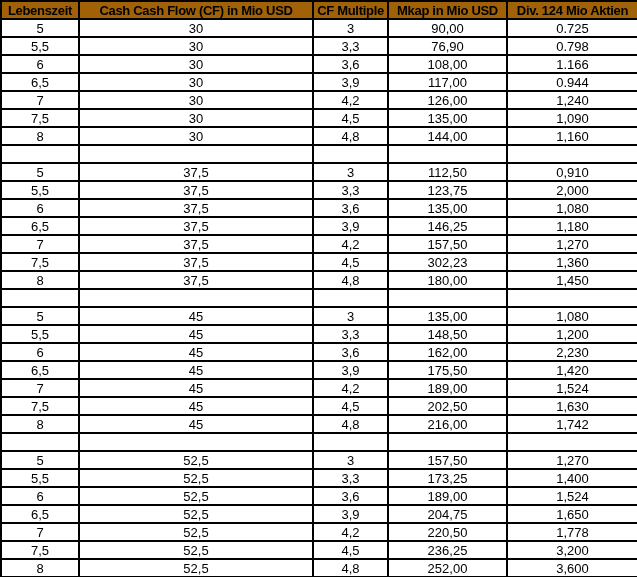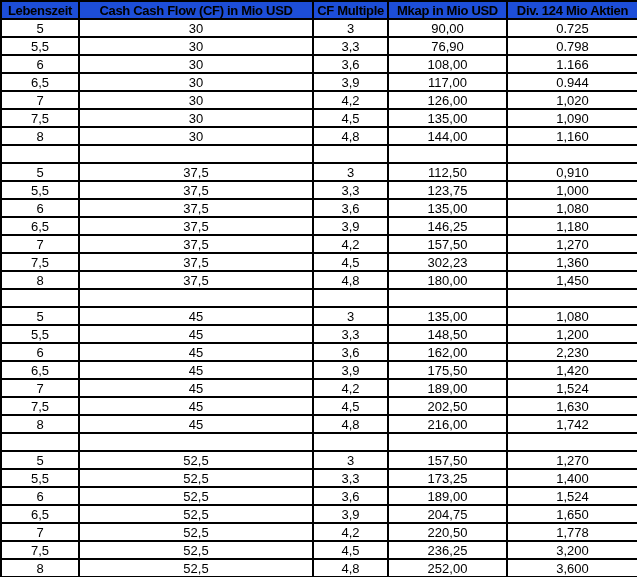--- a/index.html
+++ b/index.html
@@ -30,21 +30,21 @@
     text-align: center;
     vertical-align: middle;
     font-size: 13px;
     line-height: 1;
     white-space: nowrap;
     overflow: hidden;
   }
   th {
     font-weight: bold;
     letter-spacing: -0.3px;
-    background: #1d4ed8;
+    background: #a16207;
   }
   td {
     font-weight: normal;
   }
   tr.sep td:last-child {
     border-right: 2px solid #ffffff;
   }
 </style>
 </head>
 <body>
@@ -93,21 +93,21 @@
         <td>30</td>
         <td>3,9</td>
         <td>117,00</td>
         <td>0.944</td>
       </tr>
       <tr>
         <td>7</td>
         <td>30</td>
         <td>4,2</td>
         <td>126,00</td>
-        <td>1,020</td>
+        <td>1,240</td>
       </tr>
       <tr>
         <td>7,5</td>
         <td>30</td>
         <td>4,5</td>
         <td>135,00</td>
         <td>1,090</td>
       </tr>
       <tr>
         <td>8</td>
@@ -128,21 +128,21 @@
         <td>37,5</td>
         <td>3</td>
         <td>112,50</td>
         <td>0,910</td>
       </tr>
       <tr>
         <td>5,5</td>
         <td>37,5</td>
         <td>3,3</td>
         <td>123,75</td>
-        <td>1,000</td>
+        <td>2,000</td>
       </tr>
       <tr>
         <td>6</td>
         <td>37,5</td>
         <td>3,6</td>
         <td>135,00</td>
         <td>1,080</td>
       </tr>
       <tr>
         <td>6,5</td>

